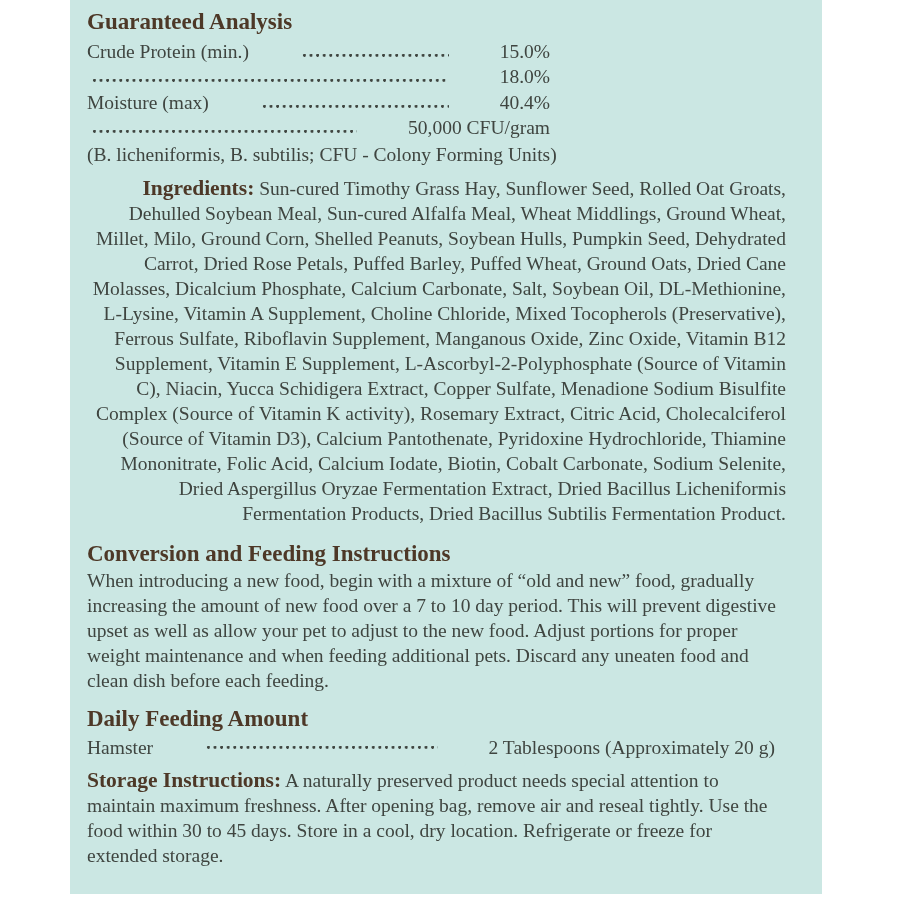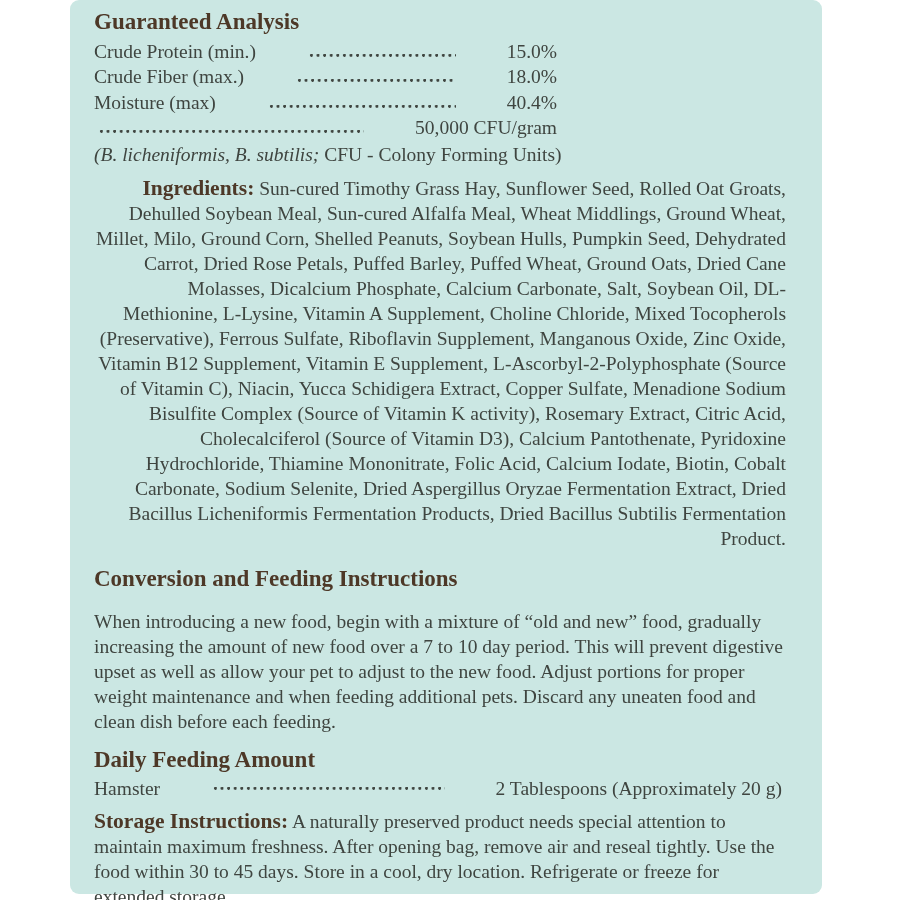--- a/index.html
+++ b/index.html
@@ -11,24 +11,23 @@
     font-family: "Liberation Serif", "DejaVu Serif", serif;
     overflow: hidden;
   }
   .panel {
     position: absolute;
     left: 70px;
     top: 0;
     width: 752px;
     height: 894px;
     box-sizing: border-box;
-    padding: 6px 36px 0 24px;
+    padding: 6px 36px 0 17px;
     background: var(--panel-bg, #cbe7e3);
     color: var(--body-color, #3f4540);
-    border-radius: 9px;
   }
   .sec-title {
     font-size: 23px;
     line-height: 28px;
     font-weight: bold;
     color: var(--heading-color, #4d3827);
     margin: 0;
   }
   .mt-ga { margin-top: 2px; }
   .mt-conv { margin-top: 14px; }
@@ -43,24 +42,24 @@
   .ga-row .lbl, .ga-row .val, .df-row .lbl, .df-row .val { white-space: nowrap; }
   .leader {
     flex: 1 1 auto;
     height: 5px;
     margin: 0 3px 0 5px;
     background-image: radial-gradient(circle at 2.4px 2.4px, var(--body-color, #3f4540) 1.25px, transparent 1.6px);
     background-size: 6.6px 5px;
     background-repeat: repeat-x;
   }
   .ga-note { margin-top: 1px; }
-  .italic { font-style: italic; }
+  .italic { }
   .para { margin: 0; }
   .mt-ing { margin-top: 9px; text-align: right; }
-  .mt-para { margin-top: 16px; }
+  .mt-para { margin-top: 0; }
   .mt-allergen { margin-top: 12px; }
   .mt-storage { margin-top: 8px; }
   .runin {
     font-weight: bold;
     font-size: 21.5px;
     color: var(--heading-color, #4d3827);
   }
   .df-row { display: flex; align-items: center; width: 688px; margin-top: 2px; }
 </style>
 </head>
@@ -71,21 +70,20 @@
 
     <h2 class="sec-title mt-ga">Guaranteed Analysis</h2>
 
     <div class="ga-rows">
       <div class="ga-row">
         <span class="lbl">Crude Protein (min.)</span>
         <span class="leader"></span>
         <span class="val">15.0%</span>
       </div>
       <div class="ga-row">
-        <span class="lbl">Crude Fiber (max.)</span>
         <span class="leader"></span>
         <span class="val">18.0%</span>
       </div>
       <div class="ga-row">
         <span class="lbl">Moisture (max)</span>
         <span class="leader"></span>
         <span class="val">40.4%</span>
       </div>
       <div class="ga-row">
         <span class="leader"></span>

